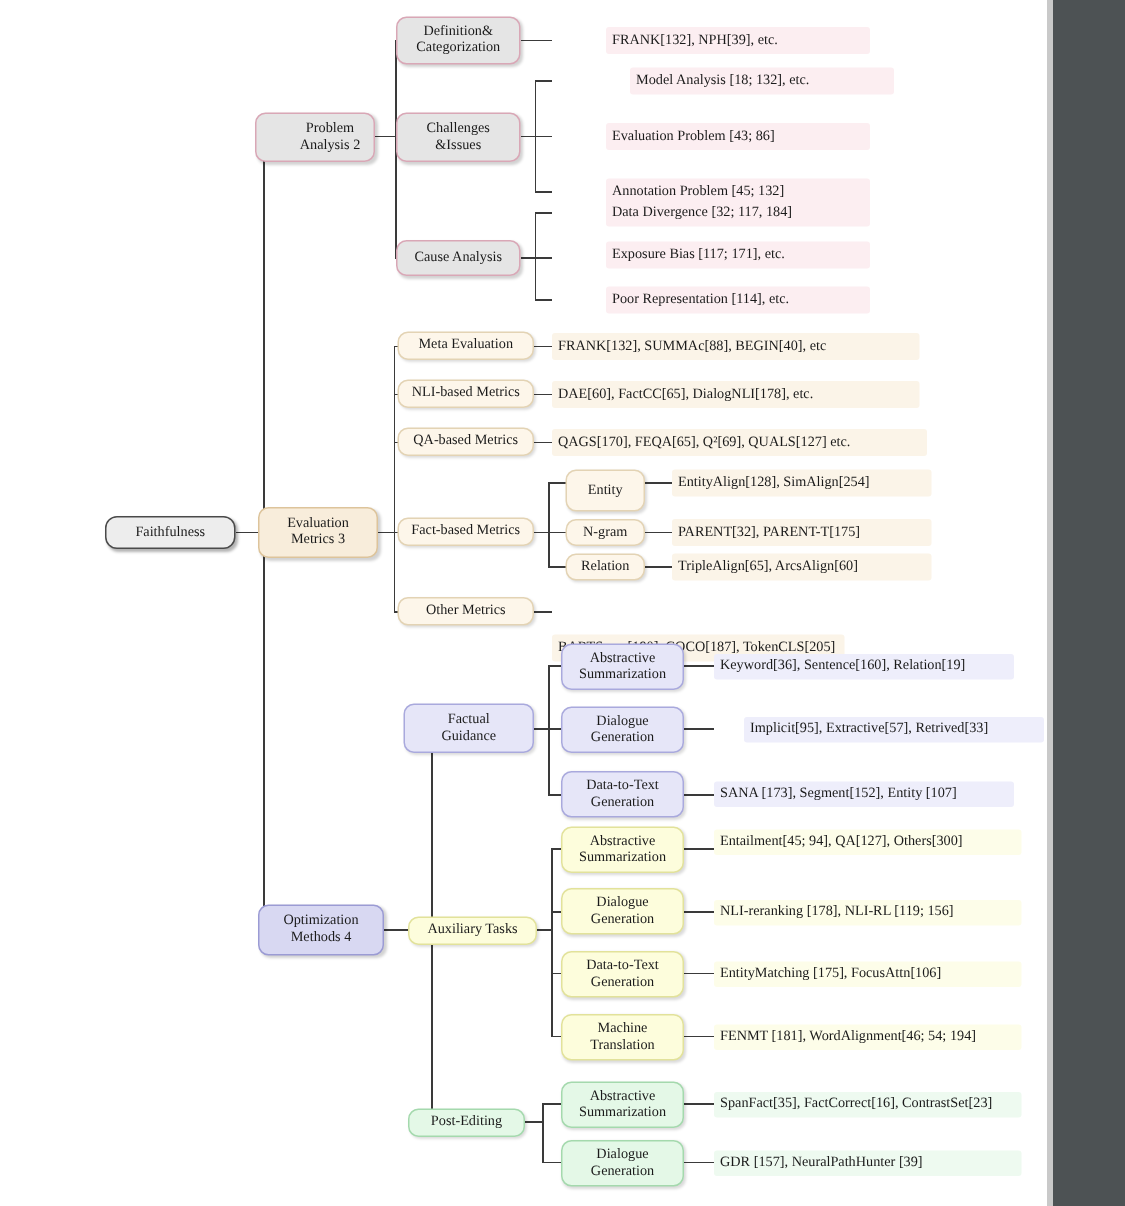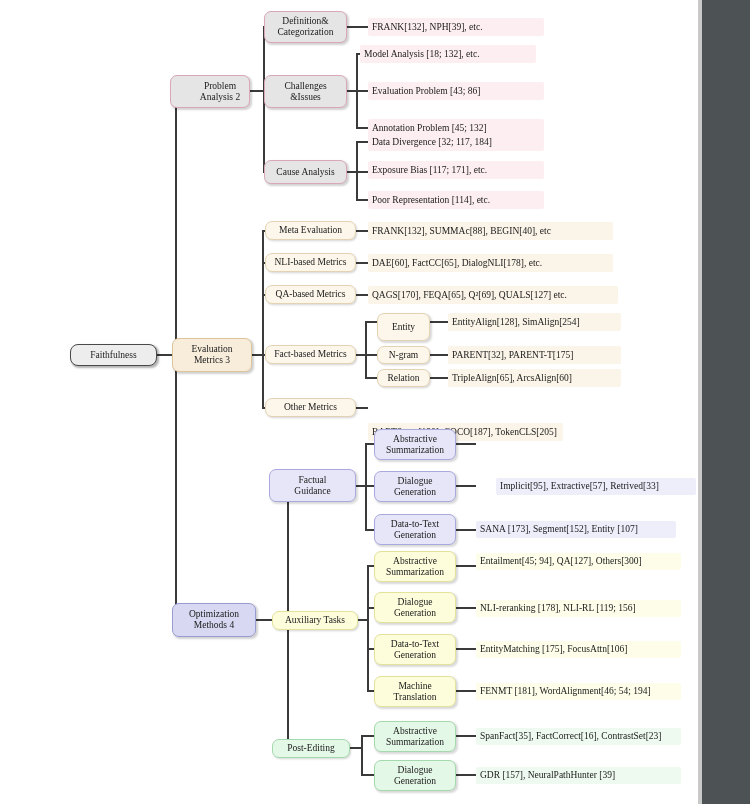--- a/index.html
+++ b/index.html
@@ -24,21 +24,21 @@
     white-space:pre-line;
   }
   .root{
     background:#ededed;border:1.3px solid #4a4a4a;
     box-shadow:1.5px 1.5px 2px rgba(0,0,0,.30);
     font-size:9.5px;border-radius:8px;
   }
   
   .pink{background:#e5e5e5;border:1px solid #d9a7b6;box-shadow:1.5px 1.5px 2px rgba(0,0,0,.18);}
   .pink-leaf{background:#fceef1;border:none;box-shadow:none;border-radius:2px;
-             justify-content:flex-start;text-align:left;font-size:9.5px;padding-left:4px;}
+             justify-content:flex-start;text-align:left;font-size:9.5px;padding-left:4px;margin-left:36px;}
   
   .cream{background:#f8eddb;border:1px solid #ddc49b;box-shadow:1.5px 1.5px 2px rgba(0,0,0,.18);}
   .cream2{background:#fdf6ea;border:1px solid #e3d3b4;box-shadow:1.2px 1.2px 2px rgba(0,0,0,.15);}
   .cream-leaf{background:#fbf4e8;border:none;box-shadow:none;border-radius:2px;
               justify-content:flex-start;text-align:left;font-size:9.5px;padding-left:4px;}
   
   .purple{background:#d8d8f2;border:1px solid #9b9bd4;box-shadow:1.5px 1.5px 2px rgba(0,0,0,.18);}
   .purple2{background:#e6e6f8;border:1px solid #a9a9dd;box-shadow:1.2px 1.2px 2px rgba(0,0,0,.15);}
   .purple-leaf{background:#eeeefb;border:none;box-shadow:none;border-radius:2px;
                justify-content:flex-start;text-align:left;font-size:9.5px;padding-left:4px;}
@@ -129,21 +129,21 @@
 
   <div class="node pink" style="left:170px;top:75px;width:80px;height:33px;padding-left:24px;">Problem
 Analysis 2</div>
 
   <div class="node pink" style="left:264px;top:11px;width:83px;height:32px;">Definition&amp;
 Categorization</div>
   <div class="node pink-leaf" style="left:368px;top:18px;width:176px;height:18px;">FRANK[132], NPH[39], etc.</div>
 
   <div class="node pink" style="left:264px;top:75px;width:83px;height:33px;">Challenges
 &amp;Issues</div>
-  <div class="node pink-leaf" style="left:360px;top:45px;width:176px;height:18px;">Model Analysis [18; 132], etc.</div>
+  <div class="node pink-leaf" style="left:384px;top:45px;width:176px;height:18px;">Model Analysis [18; 132], etc.</div>
   <div class="node pink-leaf" style="left:368px;top:82px;width:176px;height:18px;">Evaluation Problem [43; 86]</div>
   <div class="node pink-leaf" style="left:368px;top:119px;width:176px;height:18px;">Annotation Problem [45; 132]</div>
 
   <div class="node pink" style="left:264px;top:160px;width:83px;height:24px;">Cause Analysis</div>
   <div class="node pink-leaf" style="left:368px;top:133px;width:176px;height:18px;">Data Divergence [32; 117, 184]</div>
   <div class="node pink-leaf" style="left:368px;top:161px;width:176px;height:18px;">Exposure Bias [117; 171], etc.</div>
   <div class="node pink-leaf" style="left:368px;top:191px;width:176px;height:18px;">Poor Representation [114], etc.</div>
 
   <div class="node cream" style="left:172px;top:338px;width:80px;height:34px;">Evaluation
 Metrics 3</div>
@@ -172,20 +172,21 @@
   <div class="node cream-leaf" style="left:368px;top:399px;width:195px;height:18px;margin-top:24px;">BARTScore[190], COCO[187], TokenCLS[205]</div>
 
   <div class="node purple" style="left:172px;top:603px;width:84px;height:34px;">Optimization
 Methods 4</div>
 
   <div class="node purple2" style="left:269px;top:469px;width:87px;height:33px;">Factual
 Guidance</div>
 
   <div class="node purple2" style="left:374px;top:429px;width:82px;height:31px;">Abstractive
 Summarization</div>
+  <div class="node purple-leaf" style="left:476px;top:436px;width:200px;height:17px;">Keyword[36], Sentence[160], Relation[19]</div>
 
   <div class="node purple2" style="left:374px;top:471px;width:82px;height:31px;">Dialogue
 Generation</div>
   <div class="node purple-leaf" style="left:476px;top:478px;width:200px;height:17px;margin-left:20px;">Implicit[95], Extractive[57], Retrived[33]</div>
 
   <div class="node purple2" style="left:374px;top:514px;width:82px;height:31px;">Data-to-Text
 Generation</div>
   <div class="node purple-leaf" style="left:476px;top:521px;width:200px;height:17px;">SANA [173], Segment[152], Entity [107]</div>
 
   <div class="node yellow2" style="left:272px;top:611px;width:86px;height:19px;">Auxiliary Tasks</div>

